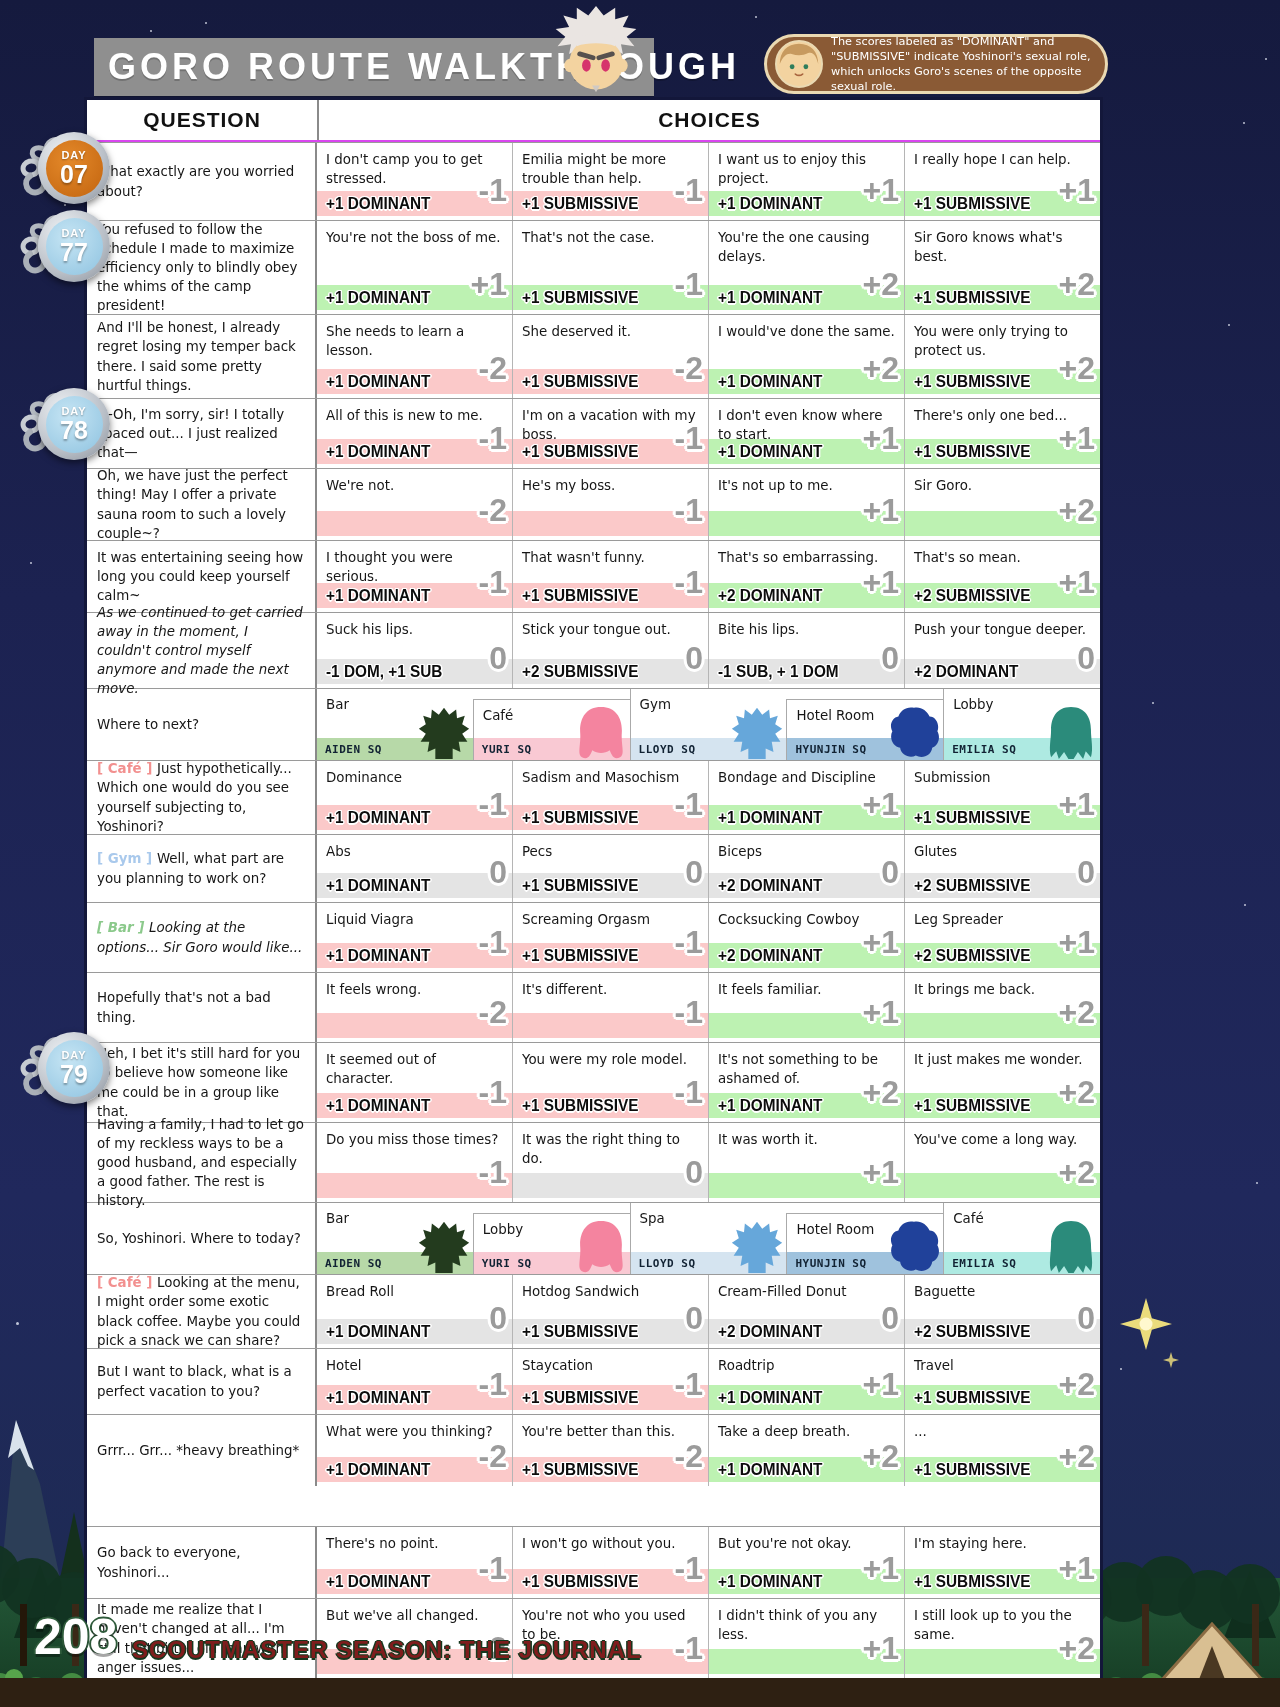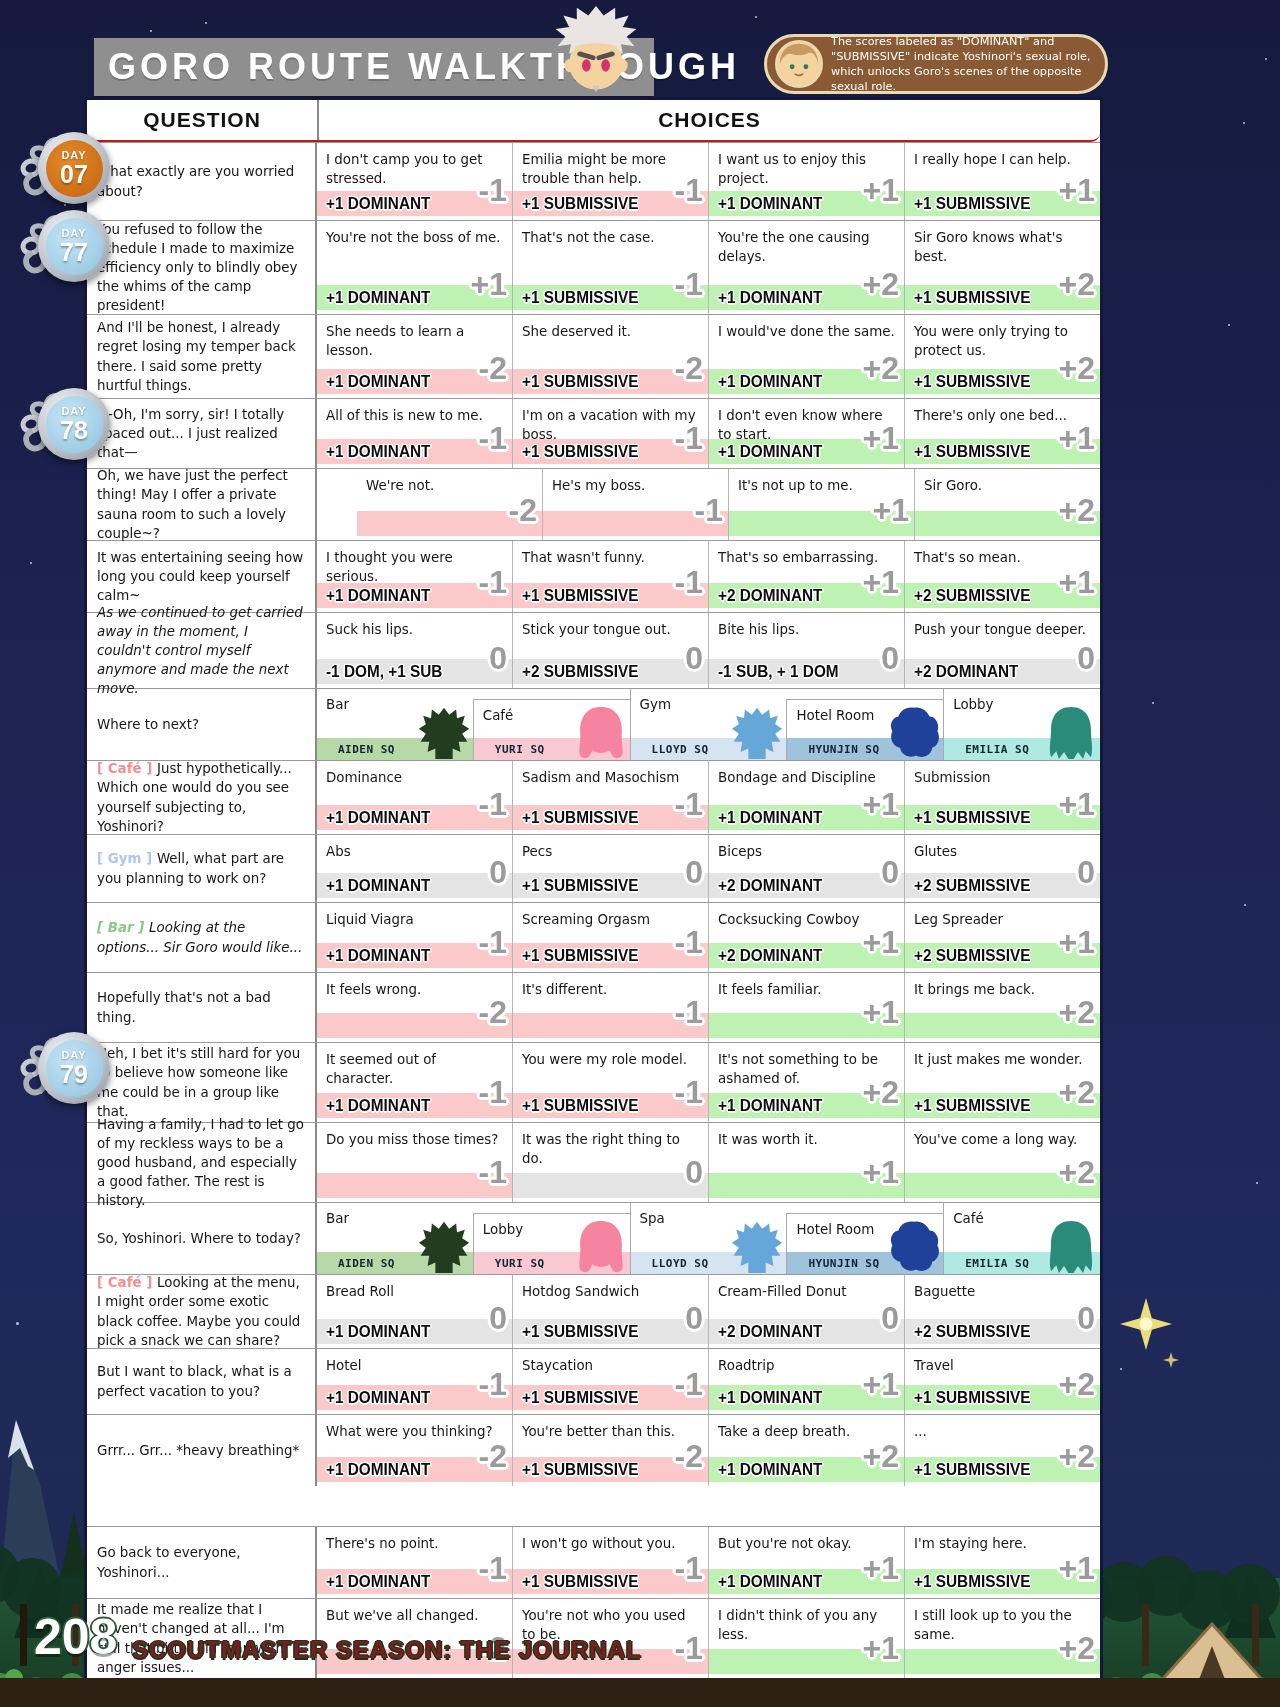--- a/index.html
+++ b/index.html
@@ -26,21 +26,21 @@
     background:#8a5a35;border:3px solid #ead9b2;border-radius:32px;
     display:flex;align-items:center;gap:8px;padding:4px 10px 4px 8px;z-index:2;
   }
   .note-avatar{flex:0 0 44px;width:44px;height:44px;border-radius:50%;border:2px solid #ead9b2;background:#f3d3a0;overflow:hidden;}
   .info-note p{margin:0;font-size:11.3px;line-height:1.35;color:#fff;}
   
   .table-wrap{
     position:absolute;left:84px;top:97px;width:1019px;box-sizing:border-box;
     background:#fff;border:3px solid #13173a;z-index:2;
   }
-  .thead{display:flex;height:40px;border-bottom:2px solid #b91c1c;border-radius:9px;}
+  .thead{display:flex;height:40px;border-bottom:2px solid #d946ef;}
   .thead .qh{width:230px;border-right:2px solid #8a8a8a;display:flex;align-items:center;justify-content:center;}
   .thead .ch{flex:1;display:flex;align-items:center;justify-content:center;}
   .thead span{font-family:"Liberation Sans",sans-serif;font-weight:bold;font-size:21px;letter-spacing:1px;color:#111;}
   .row{display:flex;border-top:1px solid #9a9a9a;box-sizing:border-box;}
   .q-cell{
     width:230px;flex:0 0 230px;box-sizing:border-box;border-right:2px solid #8a8a8a;
     padding:6px 10px;display:flex;flex-direction:column;justify-content:center;
     font-size:13.4px;line-height:1.42;color:#161616;
   }
   .q-cell .italic{font-style:italic;}
@@ -63,21 +63,21 @@
   .badge{
     position:absolute;right:5px;bottom:7px;z-index:2;
     font-family:"Liberation Sans",sans-serif;font-weight:800;font-size:32px;color:#9b9b9b;
     text-shadow:-3px 0 #fff,3px 0 #fff,0 -3px #fff,0 3px #fff,-2px -2px #fff,2px -2px #fff,-2px 2px #fff,2px 2px #fff;
   }
   
   .loc-cell{flex:1;position:relative;box-sizing:border-box;border-left:1px solid #aaa;background:#fff;display:flex;flex-direction:column;overflow:hidden;}
   .loc-cell:first-child{border-left:none;}
   .loc-cell.stagger{margin-top:10px;border-top:1px solid #aaa;}
   .loc-name{padding:8px 0 0 9px;font-size:13.4px;color:#161616;z-index:2;}
-  .loc-band{margin-top:auto;height:22px;display:flex;align-items:center;padding-left:21px;
+  .loc-band{margin-top:auto;height:22px;display:flex;align-items:center;padding-left:8px;
     font-family:"DejaVu Sans Mono",monospace;font-weight:bold;font-size:11px;letter-spacing:.5px;color:#123;}
   .hair-svg{position:absolute;right:3px;bottom:-2px;width:52px;height:58px;z-index:1;}
   
   .day-badge{position:absolute;left:20px;width:96px;height:84px;z-index:4;}
   .chain-svg{position:absolute;left:0;top:2px;width:46px;height:70px;}
   .medal{position:absolute;right:6px;top:2px;width:72px;height:72px;border-radius:50%;
     background:radial-gradient(circle at 35% 30%,#eef1f4,#b9bfc7 60%,#868d96);
     box-shadow:0 3px 7px rgba(0,0,0,.5);display:flex;align-items:center;justify-content:center;}
   .medal-inner{width:57px;height:57px;border-radius:50%;display:flex;flex-direction:column;align-items:center;justify-content:center;color:#fff;font-family:"Liberation Sans",sans-serif;font-weight:bold;}
   .theme-autumn .medal-inner{background:radial-gradient(circle at 40% 35%,#e4892a,#c2640f);}
@@ -279,21 +279,21 @@
           </div>
           <div class="c-cell">
             <div class="c-text">There's only one bed...</div>
             <div class="bar pos">
               <span class="bar-label">+1 SUBMISSIVE</span>
             </div>
             <span class="badge">+1</span>
           </div>
         </div>
       </div>
-      <div class="row" style="height: 72px; gap: 40px;">
+      <div class="row" style="height: 72px;">
         <div class="q-cell">
           <span>Oh, we have just the perfect thing! May I offer a private sauna room to such a lovely couple~?</span>
         </div>
         <div class="choices-wrap">
           <div class="c-cell">
             <div class="c-text">We're not.</div>
             <div class="bar neg"></div>
             <span class="badge">-2</span>
           </div>
           <div class="c-cell">

